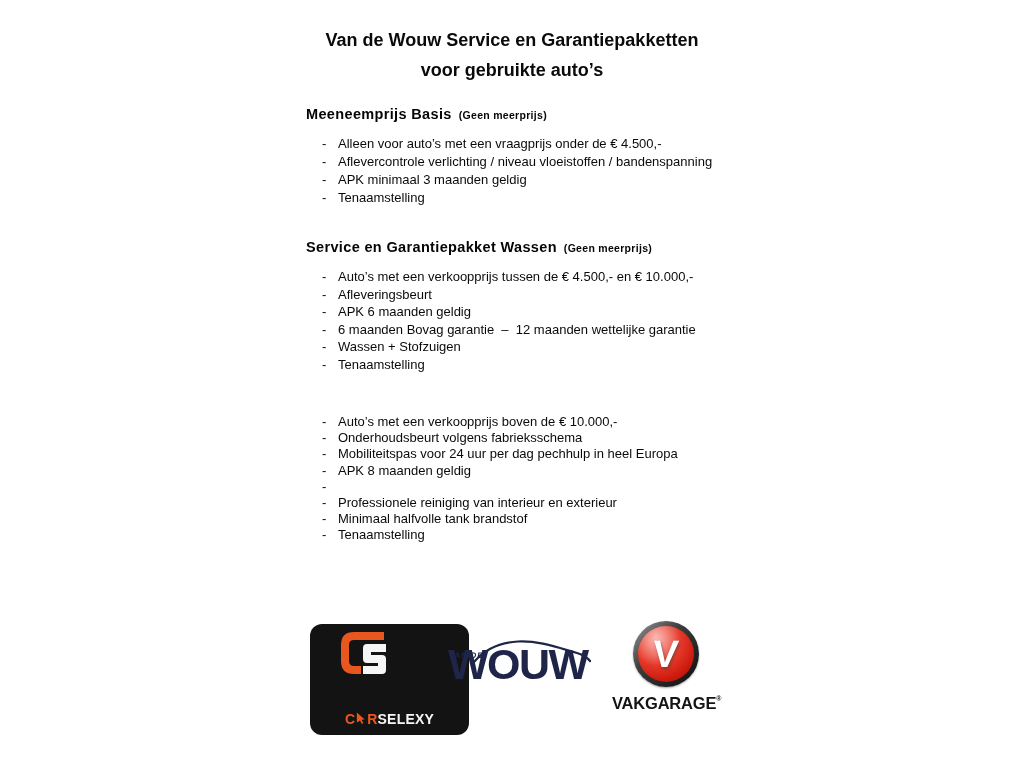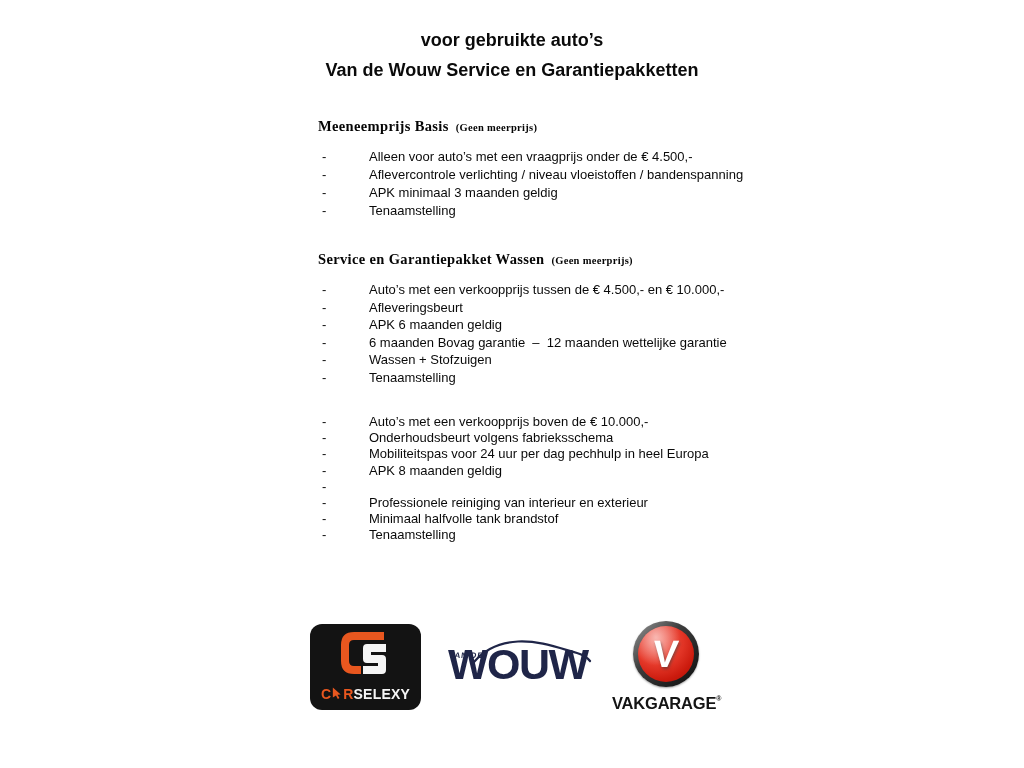--- a/index.html
+++ b/index.html
@@ -15,42 +15,42 @@
     position:absolute;top:25px;left:0;width:1024px;text-align:center;
     font-weight:bold;font-size:18px;line-height:30px;color:#0a0a0a;
   }
 
   
   .section{position:absolute;left:306px;width:480px;}
   .sec1{top:106px;}
   .sec2{top:239px;}
   .sec3{top:403px;}
   .sec-head{
-    margin:12px;font-size:14.5px;font-weight:bold;line-height:16px;
-    letter-spacing:0.35px;color:#050505;white-space:nowrap;font-family:Liberation Serif, serif;
+    margin:0;font-size:14.5px;font-weight:bold;line-height:16px;
+    letter-spacing:0.35px;color:#050505;white-space:nowrap;
   }
   .sec-head .note{
     font-size:10.5px;letter-spacing:0.3px;margin-left:7px;
   }
   ul.items{list-style:none;margin:12px 0 0 0;padding:0 0 0 16px;}
   .sec3 ul.items{margin-top:11px;}
   ul.items li{display:flex;font-size:13px;}
   .sec1 ul.items li{line-height:18px;}
   .sec2 ul.items li{line-height:17.6px;}
   .sec3 ul.items li{line-height:16.2px;}
   li .marker{width:16px;flex:0 0 16px;}
-  li .itext{white-space:pre;margin-left:31px;}
+  li .itext{white-space:pre;}
 
   
   .logo{position:absolute;}
 
   
   .carselexy{
-    left:310px;top:624px;width:111px;height:86px;
-    background:#131313;border-radius:12px;
+    left:310px;top:624px;width:111px;height:111px;
+    background:#131313;border-radius:12px;padding-left:48px;
   }
   .cs-monogram{position:absolute;left:29px;top:6px;}
   .cs-wordmark{
     position:absolute;bottom:8px;left:0;width:100%;text-align:center;
     font-weight:bold;font-size:14px;letter-spacing:0.2px;white-space:nowrap;
   }
   .cs-orange{color:#e8571f;}
   .cs-white{color:#f5f5f5;}
   .cs-cursor{display:inline-block;margin:0 1px;}
 
@@ -93,22 +93,22 @@
     color:#141414;white-space:nowrap;
   }
   .vg-reg{font-size:7px;vertical-align:top;line-height:10px;}
 </style>
 </head>
 <body>
 
 <div class="page">
 
   <div class="doc-title">
+    <div>Van de Wouw Service en Garantiepakketten</div>
     <div>voor gebruikte auto’s</div>
-    <div>Van de Wouw Service en Garantiepakketten</div>
   </div>
 
   <div class="section sec1">
     <h2 class="sec-head">
       <span>Meeneemprijs Basis</span><span class="note">(Geen meerprijs)</span>
     </h2>
     <ul class="items">
         <li>
           <span class="marker">-</span>
           <span class="itext">Alleen voor auto’s met een vraagprijs onder de € 4.500,-</span>

